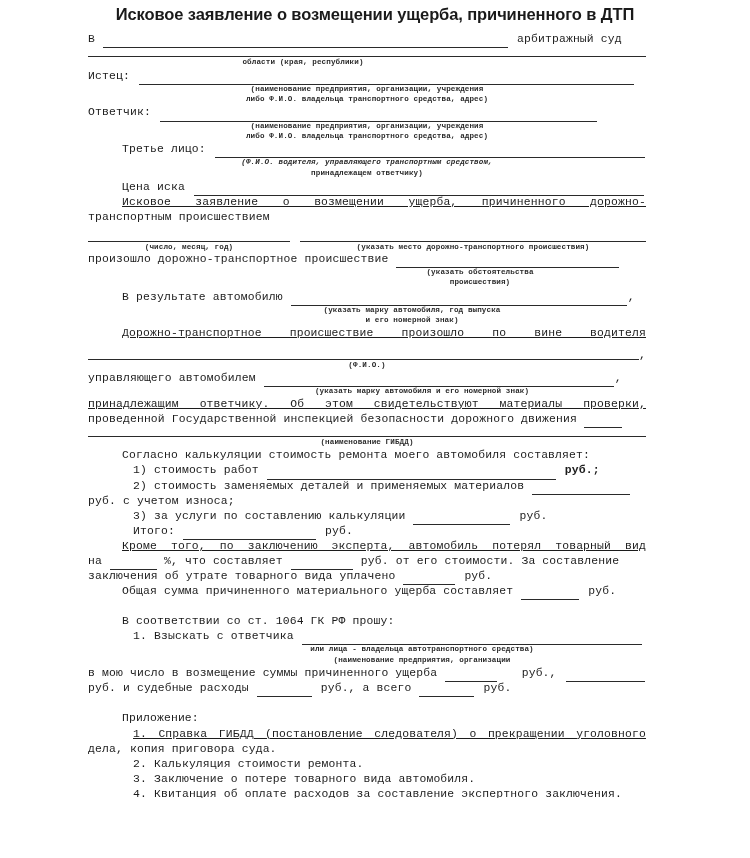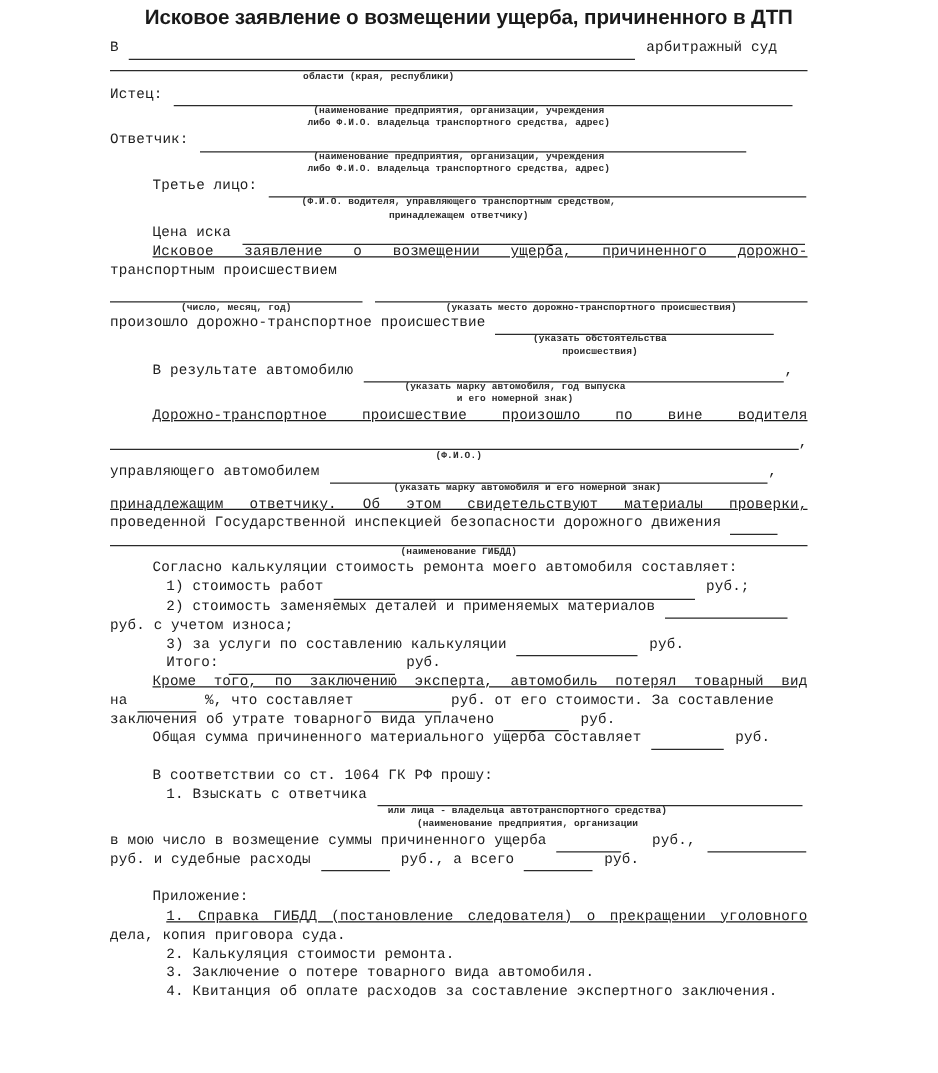--- a/index.html
+++ b/index.html
@@ -124,21 +124,21 @@
       <span class="nowrap">Ответчик:</span>
       <span class="rule" style="width:437px;margin-left:9px;"></span>
     </div>
     <div class="hint" style="width:558px;">(наименование предприятия, организации, учреждения</div>
     <div class="hint" style="width:558px;">либо Ф.И.О. владельца транспортного средства, адрес)</div>
 
     <div class="ln row ind1" style="margin-top:1px;">
       <span class="nowrap">Третье лицо:</span>
       <span class="rule" style="width:434px;margin-left:9px;"></span>
     </div>
-    <div class="hint" style="width:558px;">(Ф.И.О. водителя, управляющего транспортным средством,</div>
+    <div class="hint" style="width:558px;font-style:italic;">(Ф.И.О. водителя, управляющего транспортным средством,</div>
     <div class="hint" style="width:558px;">принадлежащем ответчику)</div>
 
     <div class="ln row ind1" style="margin-top:2px;">
       <span class="nowrap">Цена иска</span>
       <span class="rule" style="width:450px;margin-left:9px;"></span>
     </div>
 
     <div class="ln just ind1" style="width:524px;">Исковое заявление о возмещении ущерба, причиненного дорожно-</div>
     <div class="ln">транспортным происшествием</div>
 
@@ -192,21 +192,21 @@
 
     <div class="gap-m"></div>
     <div class="rule-blk" style="width:558px;"></div>
     <div class="hint" style="width:558px;">(наименование ГИБДД)</div>
 
     <div class="ln ind1" style="margin-top:1px;">Согласно калькуляции стоимость ремонта моего автомобиля составляет:</div>
 
     <div class="ln row ind2">
       <span class="nowrap">1) стоимость работ</span>
       <span class="rule" style="width:289px;margin-left:8px;"></span>
-      <span class="nowrap" style="margin-left:8px;">руб.;</span>
+      <span class="nowrap" style="margin-left:8px;font-weight:bold;">руб.;</span>
     </div>
 
     <div class="ln row ind2">
       <span class="nowrap">2) стоимость заменяемых деталей и применяемых материалов</span>
       <span class="rule" style="width:98px;margin-left:8px;"></span>
     </div>
     <div class="ln">руб. с учетом износа;</div>
 
     <div class="ln row ind2">
       <span class="nowrap">3) за услуги по составлению калькуляции</span>

